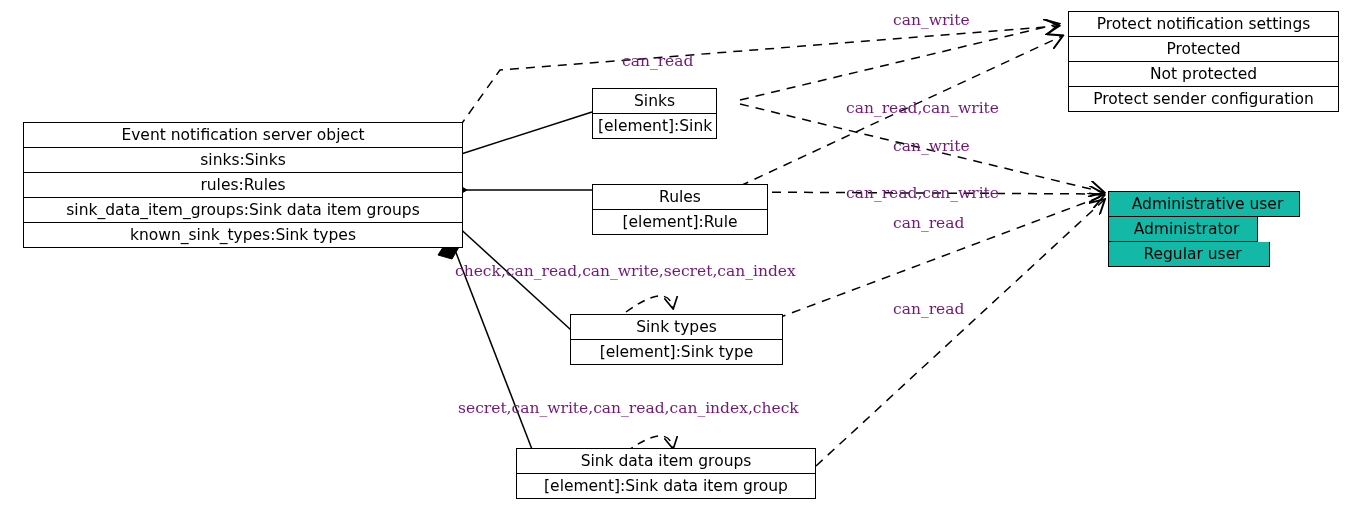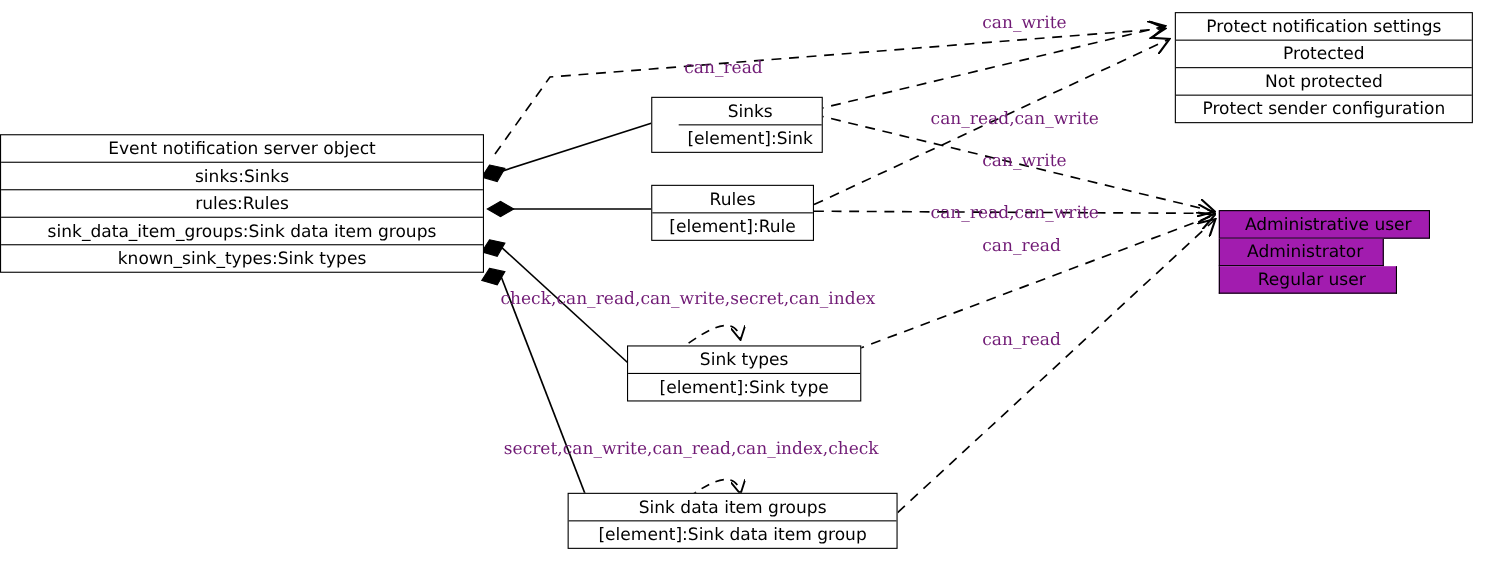--- a/index.html
+++ b/index.html
@@ -37,21 +37,21 @@
   }
   .uml .row.head{
     border-top:none;
     text-align:center;
   }
   .uml .row.left{ text-align:center; }
   
   .uml.split{ border:none; background:transparent; }
   .uml.split .row{
     border:1.6px solid #000;
-    background:#a21caf;
+    background:#14b8a6;
     padding-left:12px;
   }
   .uml.split .row + .row{ border-top:none; }
 
   
   .elabel{
     position:absolute;
     font-family:"DejaVu Serif", serif;
     font-size:15.5px;
     line-height:18px;
@@ -109,34 +109,34 @@
 
       <path d="M 816 466 L 1104 200" marker-end="url(#openArrow)"></path>
     </g>
 
     <g stroke="#000" stroke-width="1.5" fill="none" stroke-dasharray="8,6">
       <path d="M 626 312 Q 668 282 673 308" marker-end="url(#openArrowSm)"></path>
       <path d="M 626 452 Q 668 422 673 448" marker-end="url(#openArrowSm)"></path>
     </g>
   </svg>
 
-  <div class="uml" style="left:0; top:122px; width:440px;">
+  <div class="uml" style="left:23px; top:122px; width:440px;">
     <div class="row head">Event notification server object</div>
     <div class="row left">sinks:Sinks</div>
     <div class="row left">rules:Rules</div>
     <div class="row left">sink_data_item_groups:Sink data item groups</div>
     <div class="row left">known_sink_types:Sink types</div>
   </div>
 
-  <div class="uml" style="left:592px; top:88px; width:156px;padding-left:24px;">
+  <div class="uml" style="left:592px; top:88px; width:125px;">
     <div class="row head">Sinks</div>
     <div class="row left">[element]:Sink</div>
   </div>
 
-  <div class="uml" style="left:592px; top:168px; width:148px;">
+  <div class="uml" style="left:592px; top:184px; width:176px;">
     <div class="row head">Rules</div>
     <div class="row left">[element]:Rule</div>
   </div>
 
   <div class="uml" style="left:570px; top:314px; width:213px;">
     <div class="row head">Sink types</div>
     <div class="row left">[element]:Sink type</div>
   </div>
 
   <div class="uml" style="left:516px; top:448px; width:300px;">

